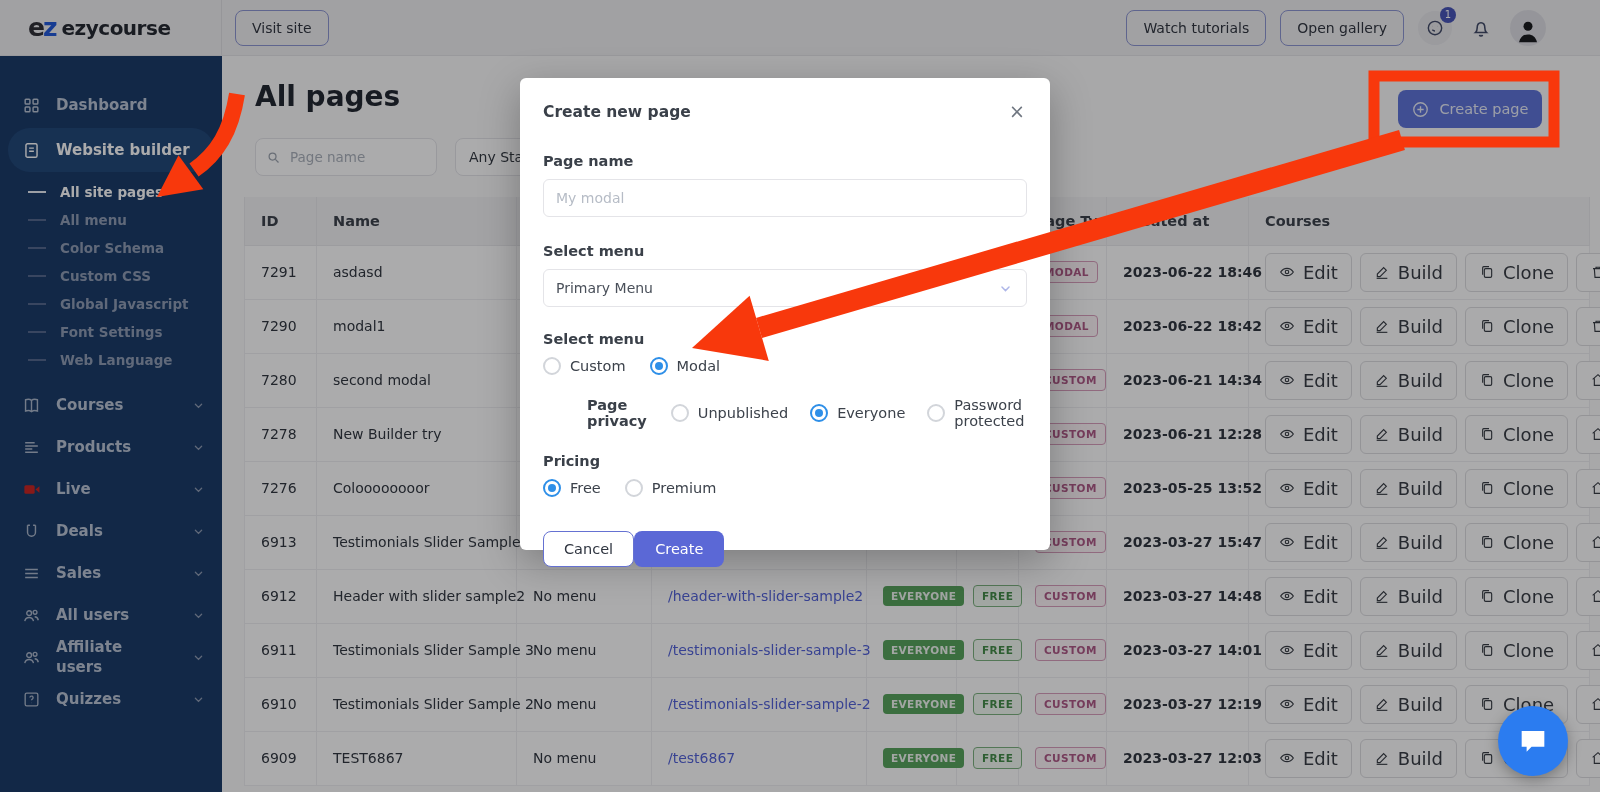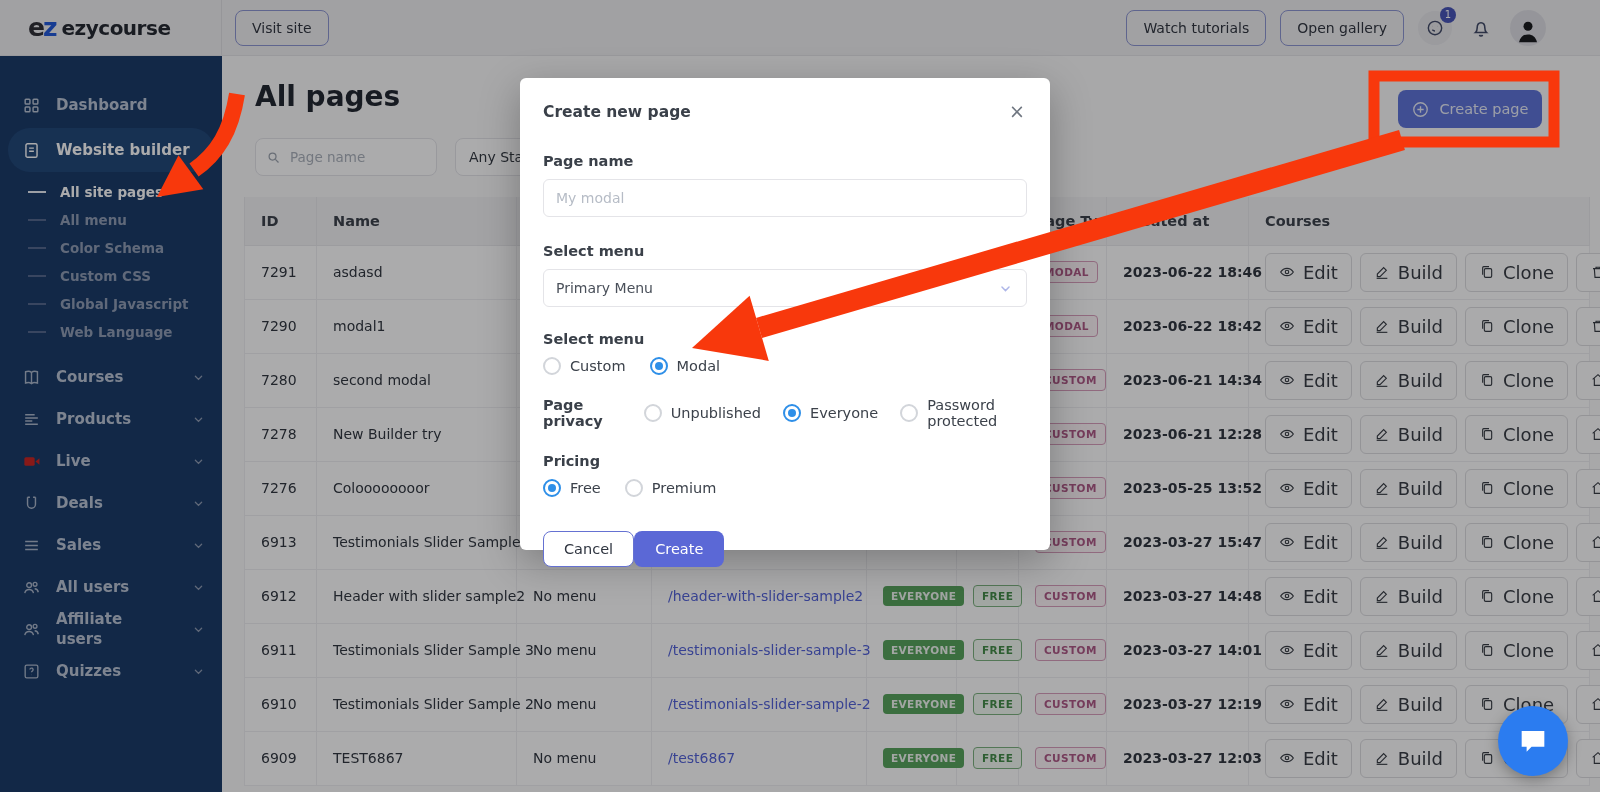--- a/index.html
+++ b/index.html
@@ -83,21 +83,21 @@
   .m-input::placeholder{color:#b6bcc6;}
   .m-select{width:100%;height:38px;border:1px solid #e4e4e8;border-radius:6px;padding:16px 12px;display:flex;
     align-items:center;justify-content:space-between;font-size:14px;color:#4a505a;margin-bottom:24px;cursor:pointer;}
   .m-select .chev{color:#aeb6e8;display:flex;}
   .radio-row{display:flex;align-items:center;gap:24px;margin-bottom:22px;}
   .radio-opt{display:flex;align-items:center;gap:9px;font-size:14.5px;color:#3c424b;cursor:pointer;}
   .radio{width:18px;height:18px;border-radius:50%;border:2px solid #d2d5da;background:#fff;position:relative;flex:0 0 auto;}
   .radio.selected{border-color:#2e8fe8;}
   .radio.selected::after{content:"";position:absolute;left:3px;top:3px;width:8px;height:8px;border-radius:50%;background:#2e8fe8;}
   .inline-row{display:flex;align-items:center;gap:22px;margin-bottom:24px;}
-  .inline-row .m-label{margin-bottom:0;}
+  .inline-row .m-label{margin-bottom:0;margin-left:44px;}
   .m-foot{display:flex;justify-content:flex-start;margin-top:34px;}
   .btn-cancel{background:#fff;border:1.5px solid #6571d2;border-radius:8px;padding:9px 20px;font-size:14.5px;color:#2f3540;cursor:pointer;}
   .btn-create{background:#5b68d6;border:none;border-radius:8px;padding:9px 21px;font-size:14.5px;color:#fff;cursor:pointer;}
 
   
   .annotations{position:absolute;inset:0;z-index:60;pointer-events:none;}
   .chat-fab{position:absolute;left:1498px;top:706px;width:70px;height:70px;border-radius:50%;background:#2b7cf0;
     z-index:70;display:flex;align-items:center;justify-content:center;box-shadow:0 4px 14px rgba(0,0,0,.3);cursor:pointer;}
 </style>
 </head>
@@ -293,20 +293,23 @@
       <div class="sub-item">
           <span>Color Schema</span>
         </div>
       <div class="sub-item">
           <span>Custom CSS</span>
         </div>
       <div class="sub-item">
           <span>Global Javascript</span>
         </div>
       <div class="sub-item">
+          <span>Font Settings</span>
+        </div>
+      <div class="sub-item">
           <span>Web Language</span>
         </div>
     </div>
     <div class="nav-group">
       <span class="nv-ic">
           <svg width="19" height="19">
             <use href="#i-book"></use>
           </svg>
         </span>
       <span class="glabel">Courses</span>

